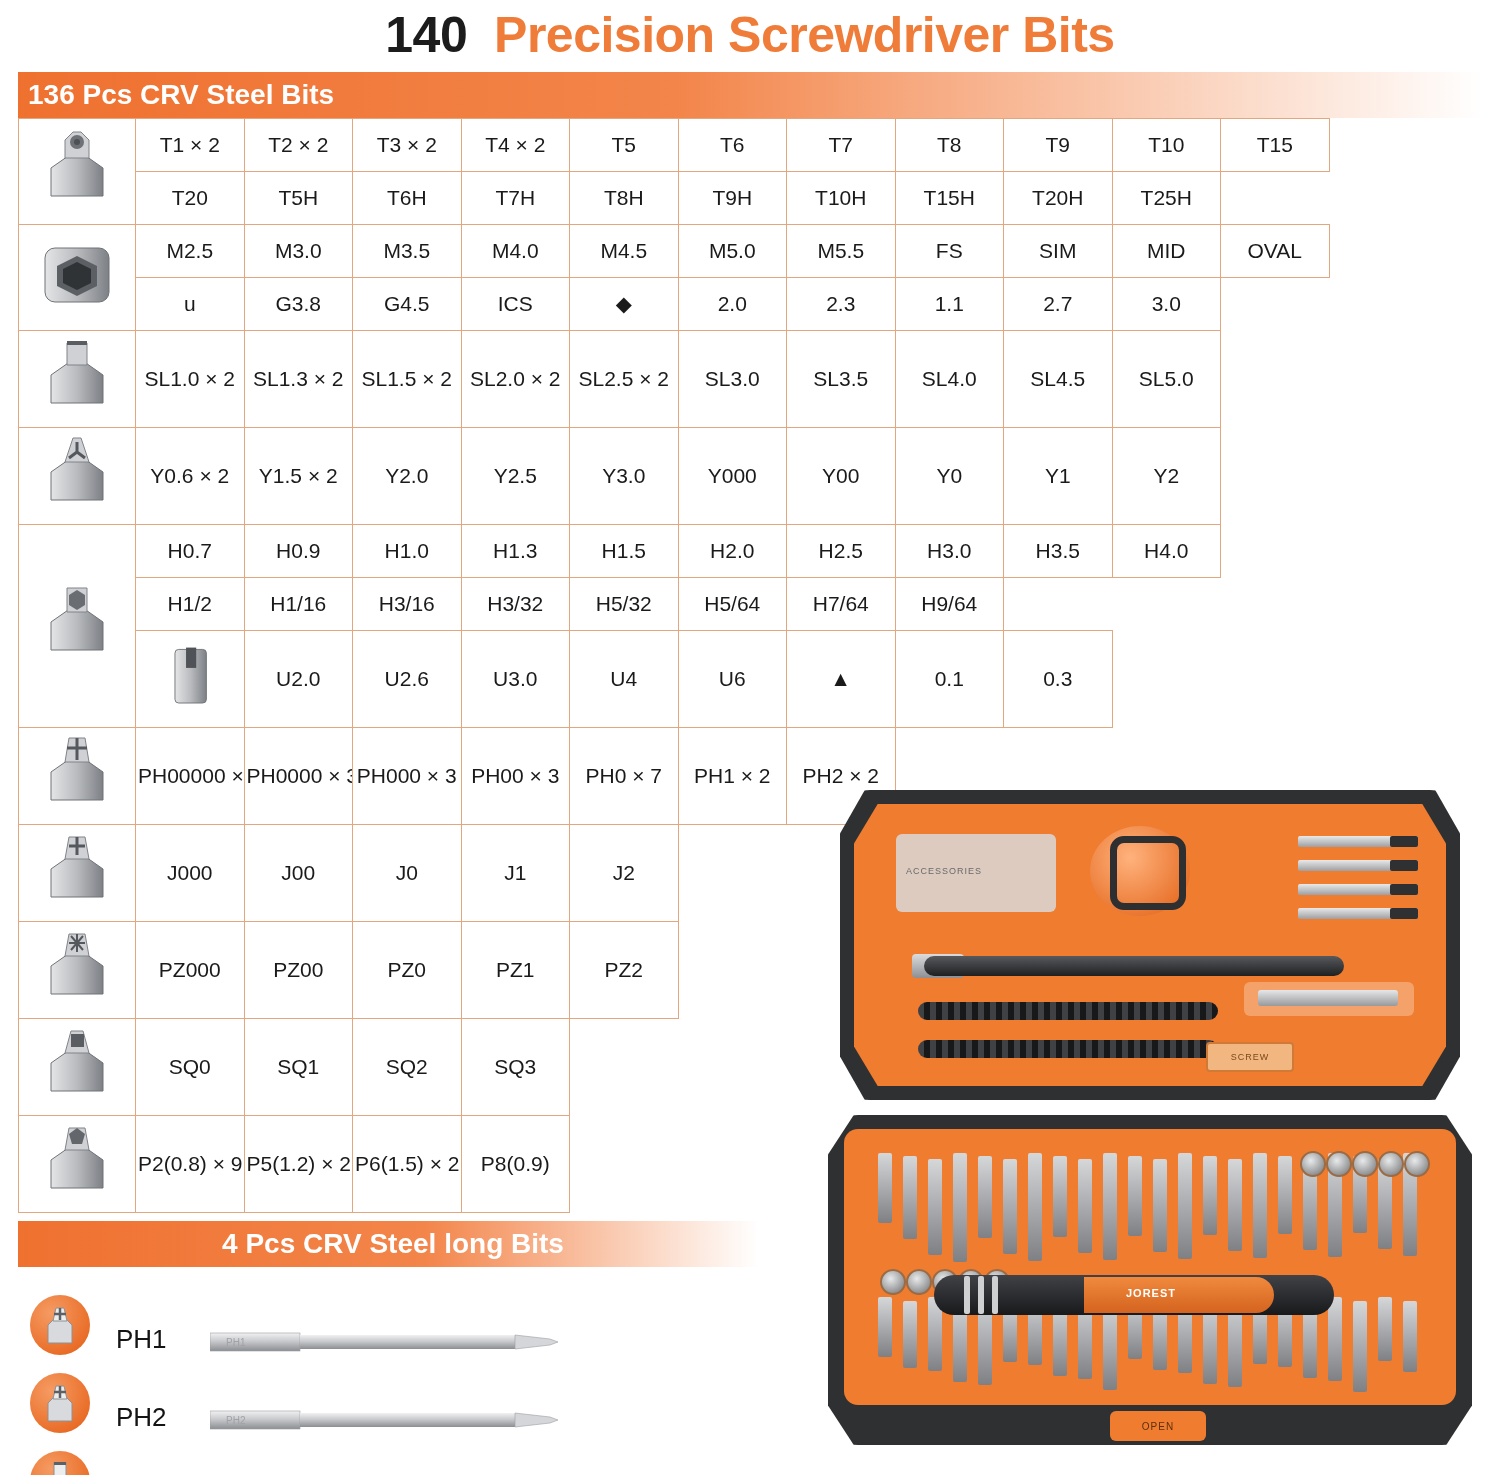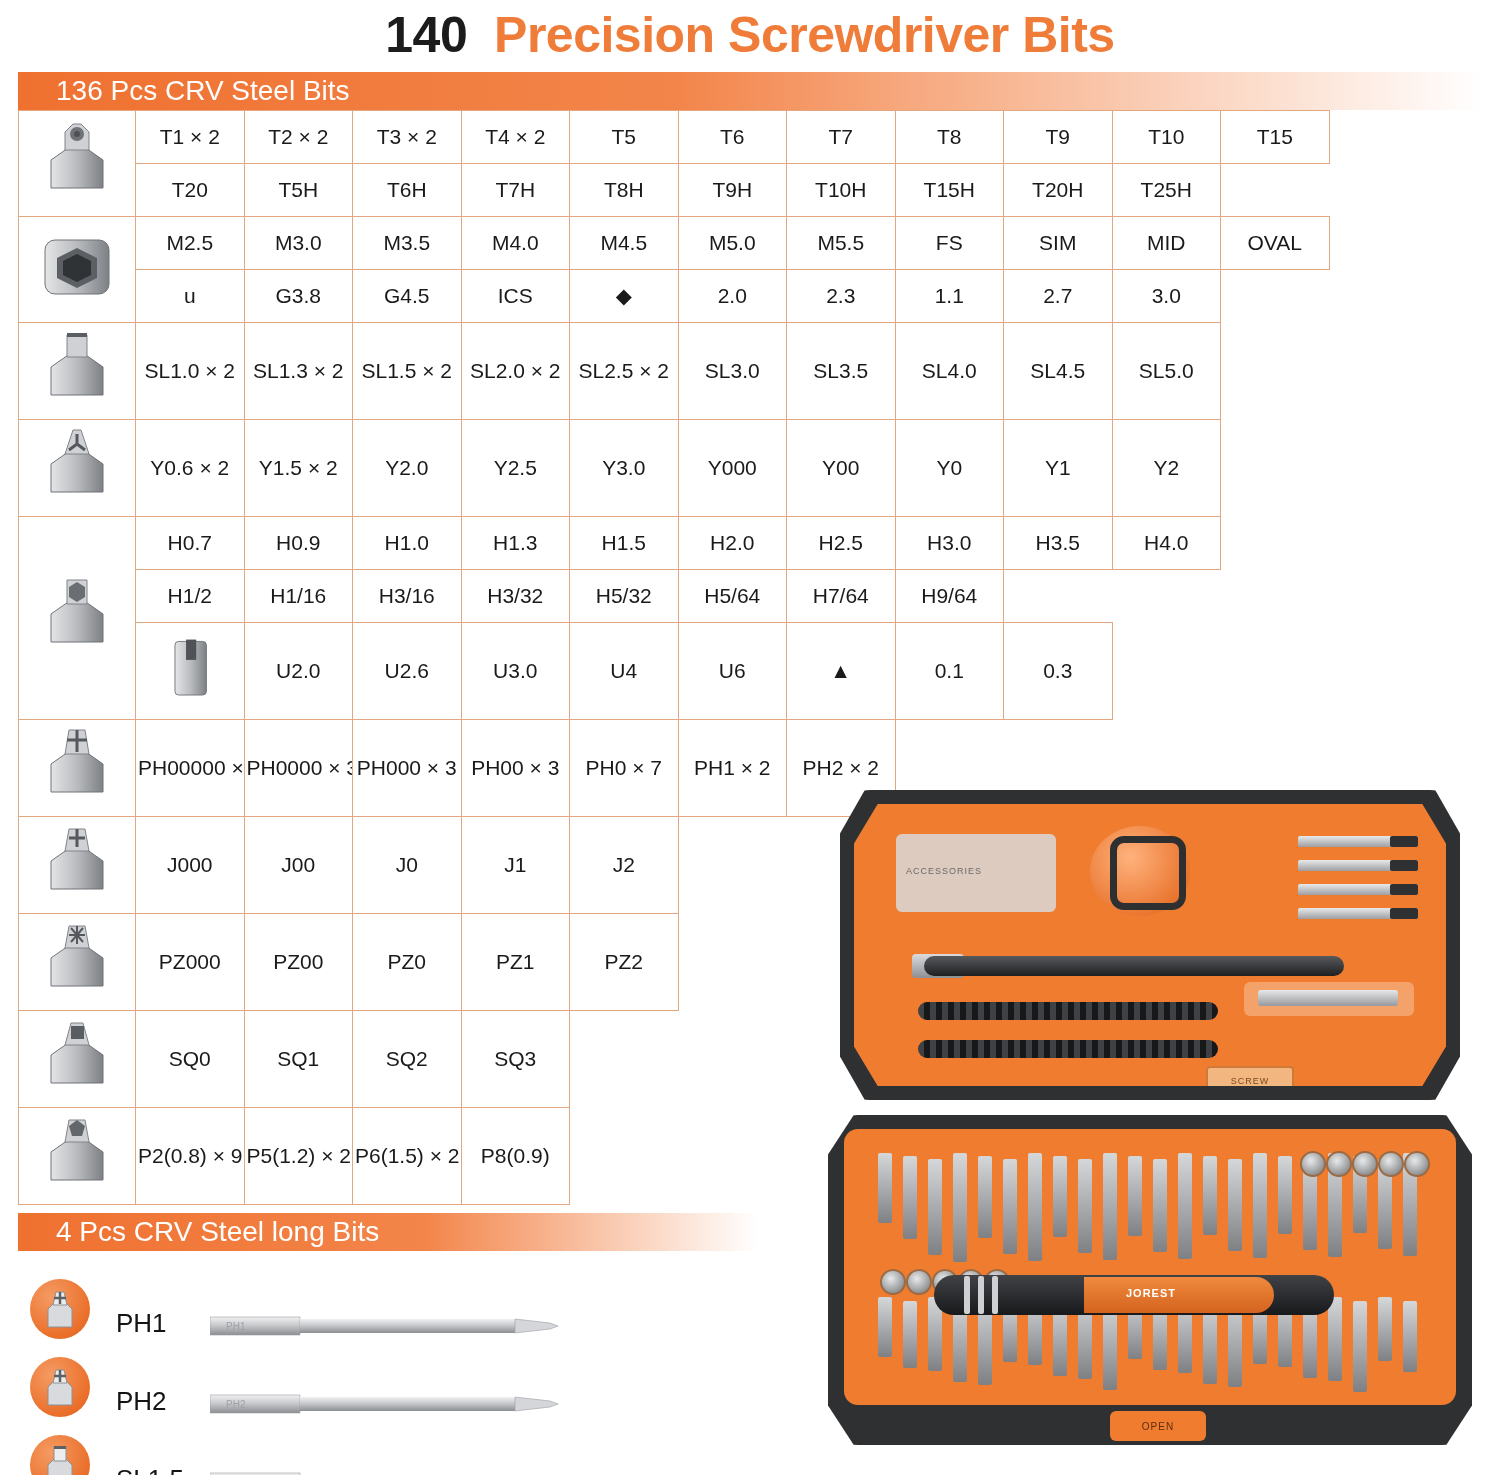--- a/index.html
+++ b/index.html
@@ -25,35 +25,36 @@
     padding-top: 6px;
     color: #ef7c38;
     white-space: nowrap;
   }
   .title .dark {
     color: #1c1c1c;
   }
 
   
   .banner {
-    height: 38px;
+    height: 46px;
     margin: 8px 0 0 18px;
     width: 1465px;
     background: linear-gradient(to right, #ef7130 0%, #f3854a 45%, #ffffff 100%);
     display: flex;
     align-items: center;
     color: #ffffff;
     font-size: 28px;
-    font-weight: normal;
-    padding-left: 38px;
+    font-weight: bold;
+    padding-left: 10px;
     box-sizing: border-box;
   }
   .banner.short {
     width: 740px;
     background: linear-gradient(to right, #ef7130 0%, #f3854a 55%, #ffffff 100%);
+    justify-content: center;
   }
 
   
   .table-wrap {
     margin: 0 0 0 18px;
     width: 1465px;
   }
   table.bits {
     border-collapse: collapse;
     width: 1420px;
@@ -237,21 +238,20 @@
     width: 84px; height: 26px;
     background: #f2b681;
     border: 2px solid #cf7a37;
     border-radius: 4px;
     font-size: 9px;
     color: #7a4a1c;
     display: flex;
     align-items: center;
     justify-content: center;
     letter-spacing: 1px;
-    margin-top: 24px;
   }
   .right-slot {
     position: absolute;
     left: 390px; top: 178px;
     width: 170px; height: 34px;
     background: #f4a269;
     border-radius: 6px;
   }
   .right-bit {
     position: absolute;

